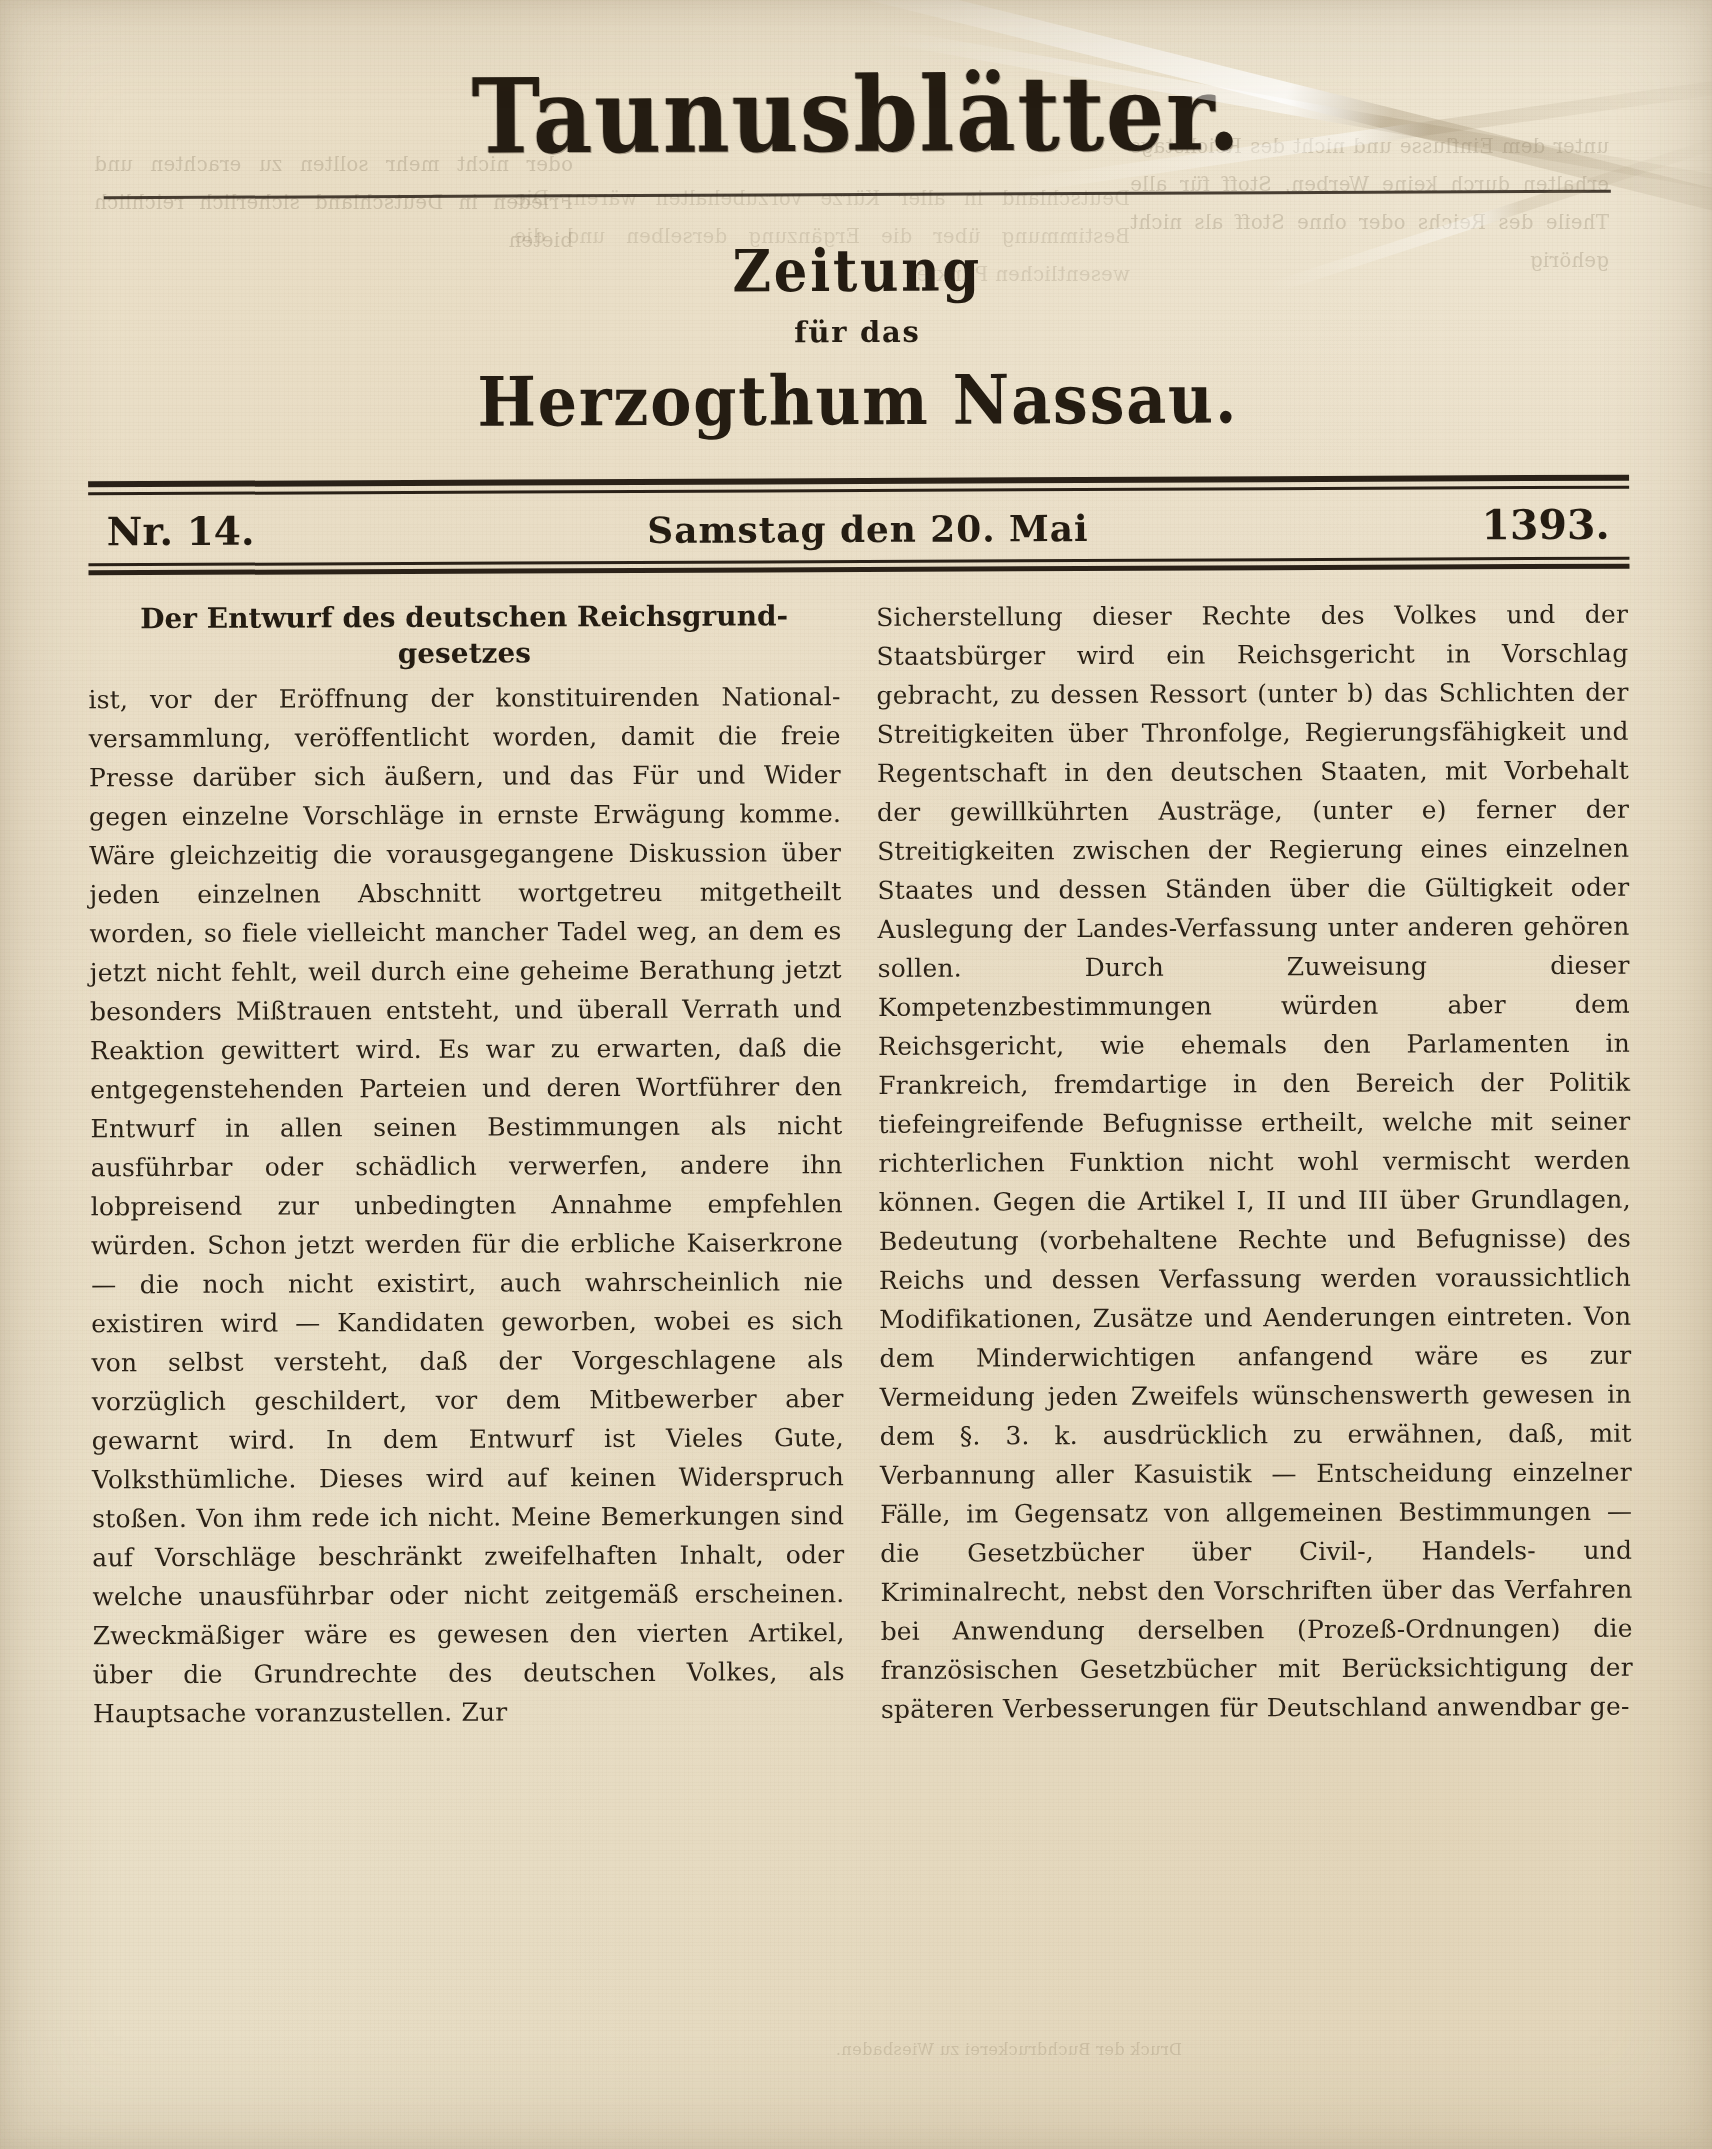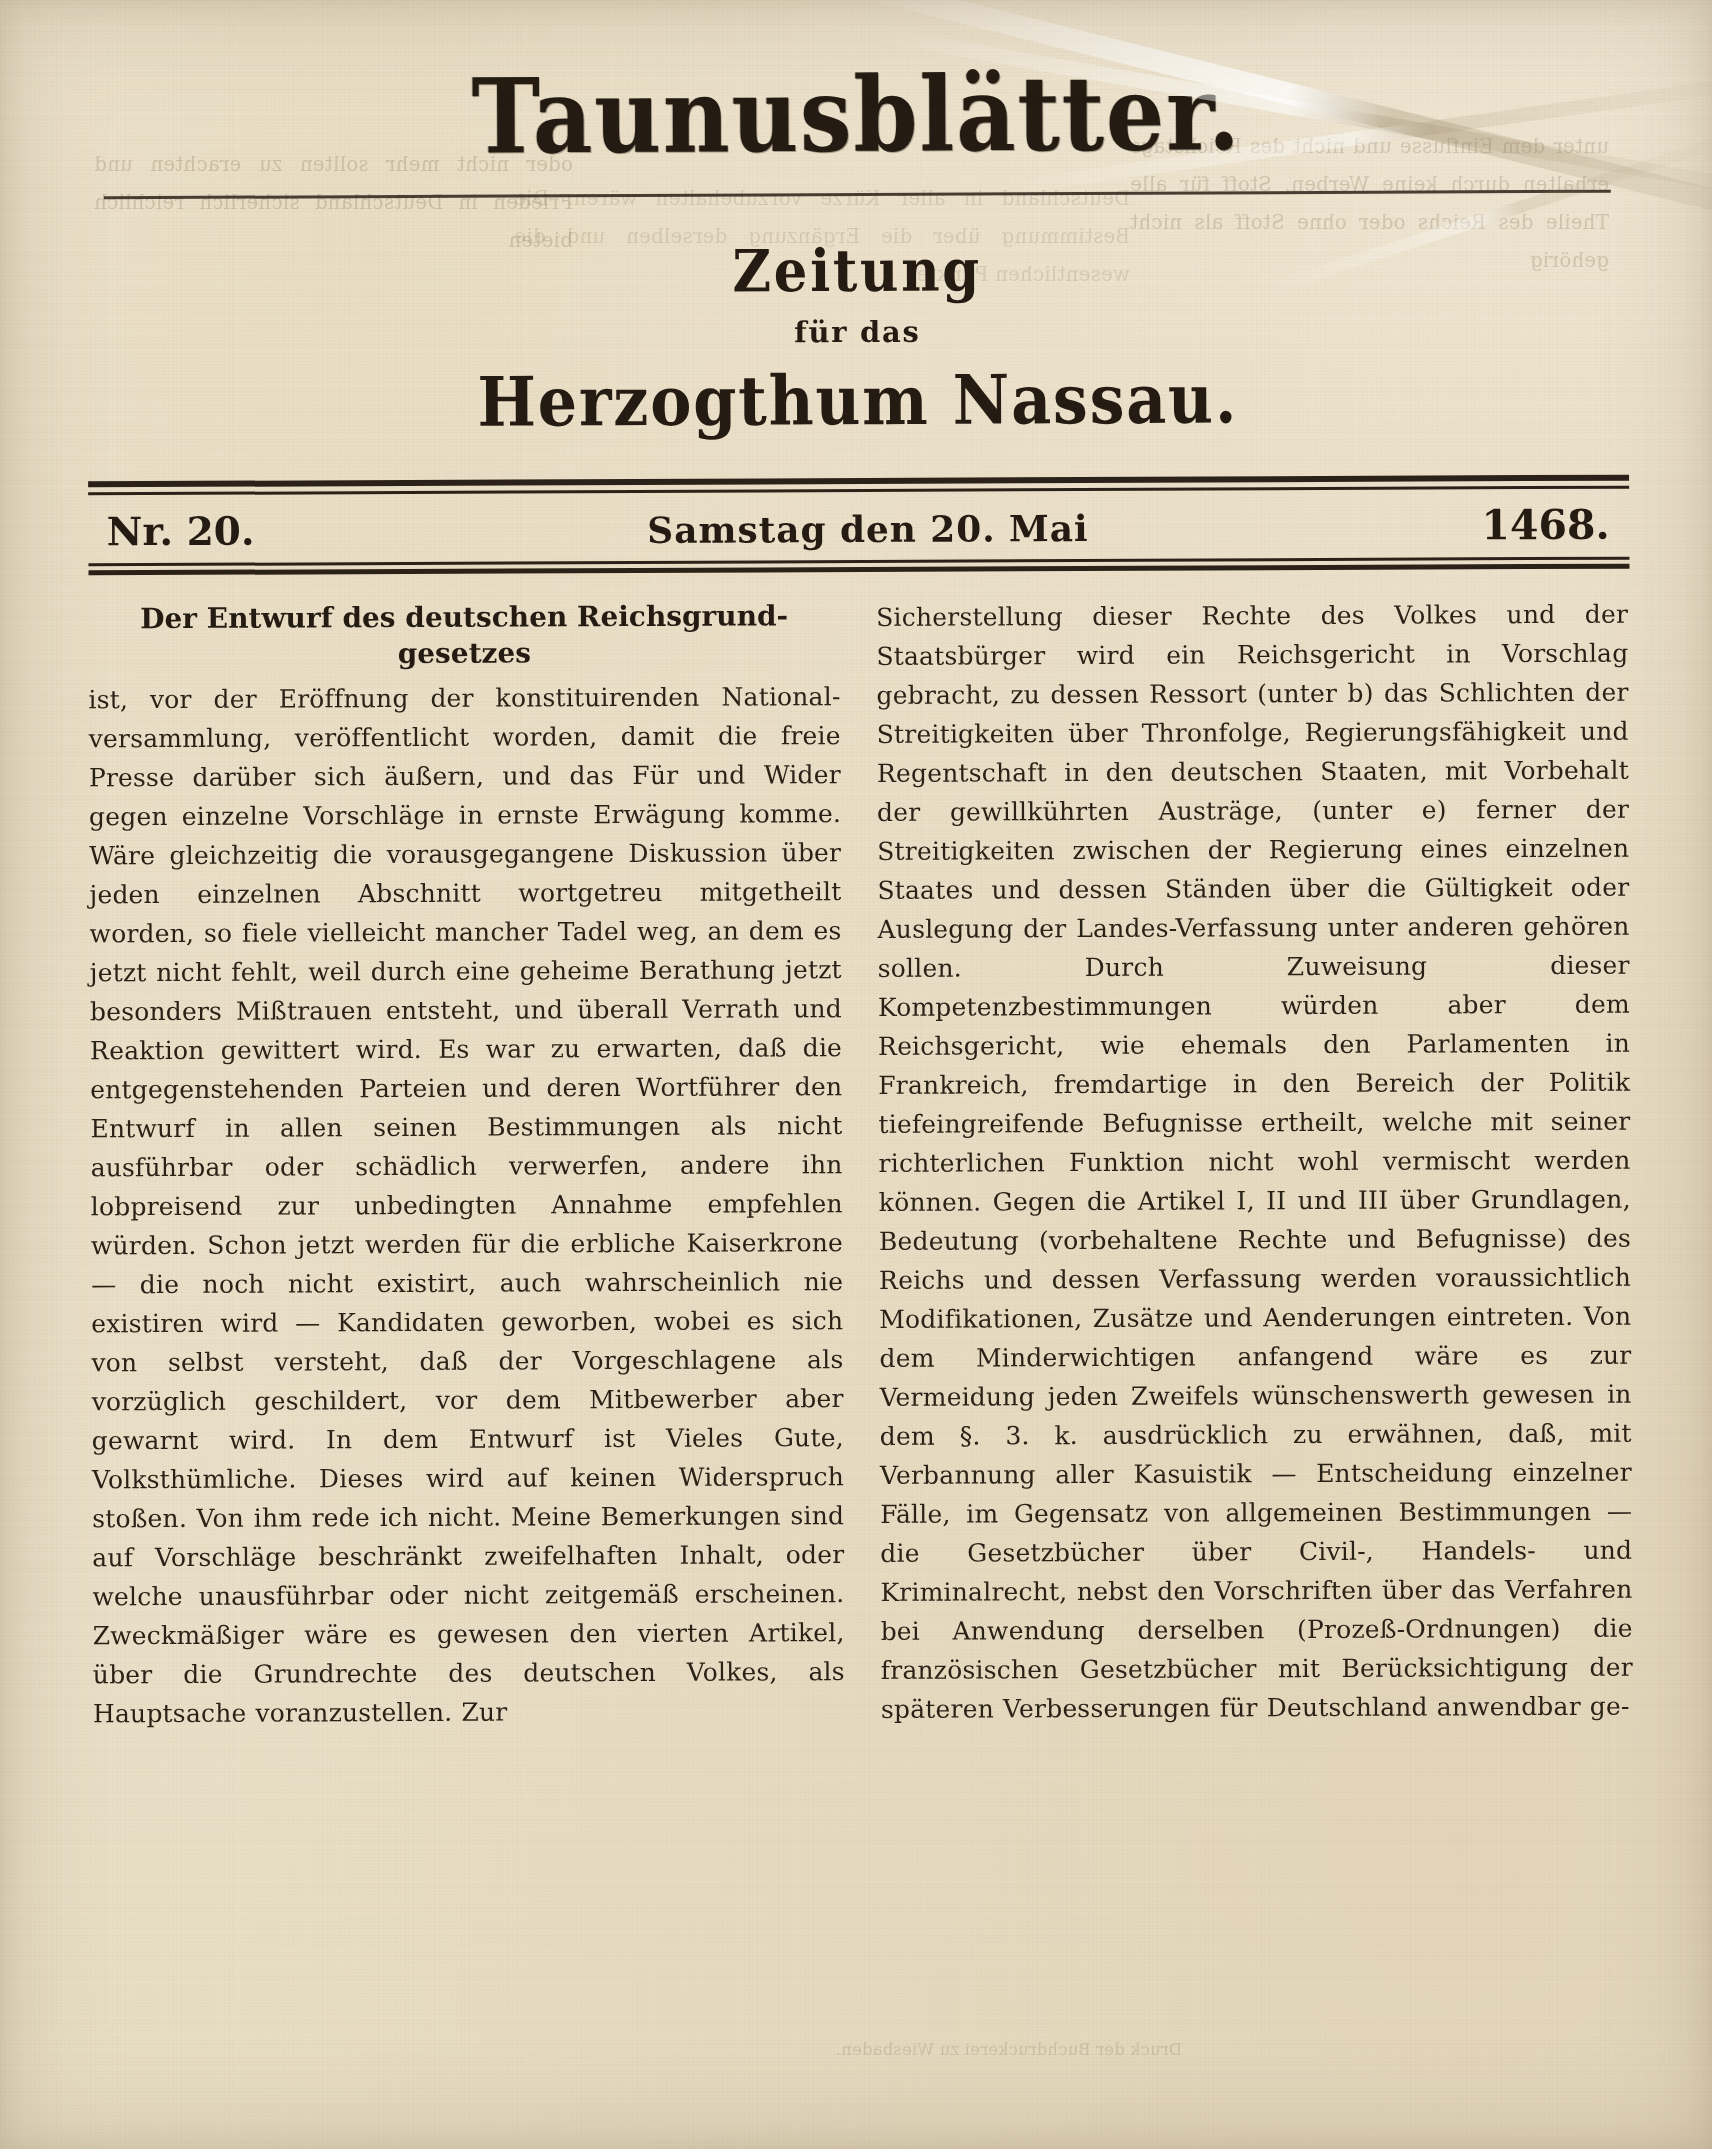--- a/index.html
+++ b/index.html
@@ -208,23 +208,23 @@
 
       <div class="fraktur title-herzogthum">Herzogthum Nassau.</div>
     </div>
 
     <div class="rule-double">
       <div class="thick"></div>
       <div class="thin"></div>
     </div>
 
     <div class="issueline">
-      <div class="fraktur issue-nr">Nr. 20.</div>
+      <div class="fraktur issue-nr">Nr. 14.</div>
       <div class="fraktur issue-date">Samstag den 20. Mai</div>
-      <div class="fraktur issue-year">1468.</div>
+      <div class="fraktur issue-year">1393.</div>
     </div>
 
     <div class="rule-under">
       <div class="thin"></div>
       <div class="thick"></div>
     </div>
 
     <div class="columns">
 
       <div class="col col-left">

